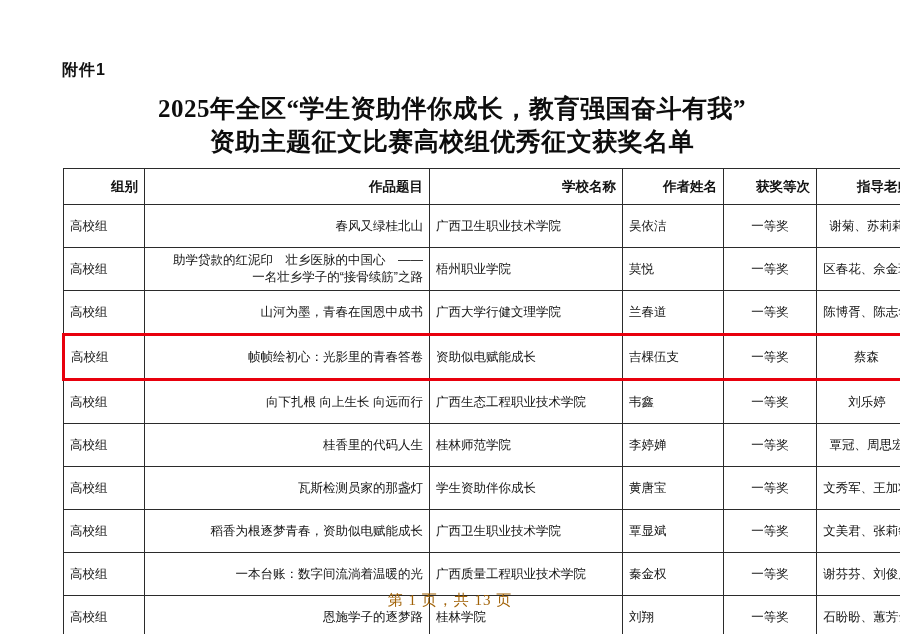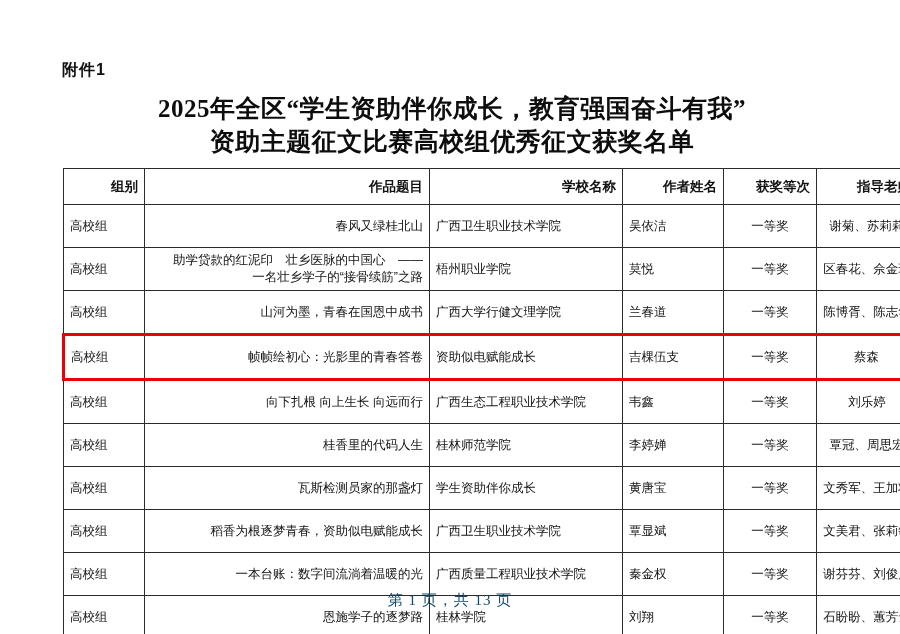--- a/index.html
+++ b/index.html
@@ -93,21 +93,21 @@
   }
 
   .page-footer {
     position: absolute;
     left: 0;
     right: 0;
     bottom: 24px;
     text-align: center;
     font-size: 15px;
     font-family: "Liberation Serif", serif;
-    color: #0c4a6e;
+    color: #a16207;
     letter-spacing: 1px;
   }
 </style>
 </head>
 <body>
 
 <div class="page">
 
   <div class="attachment-label">附件1</div>
 

